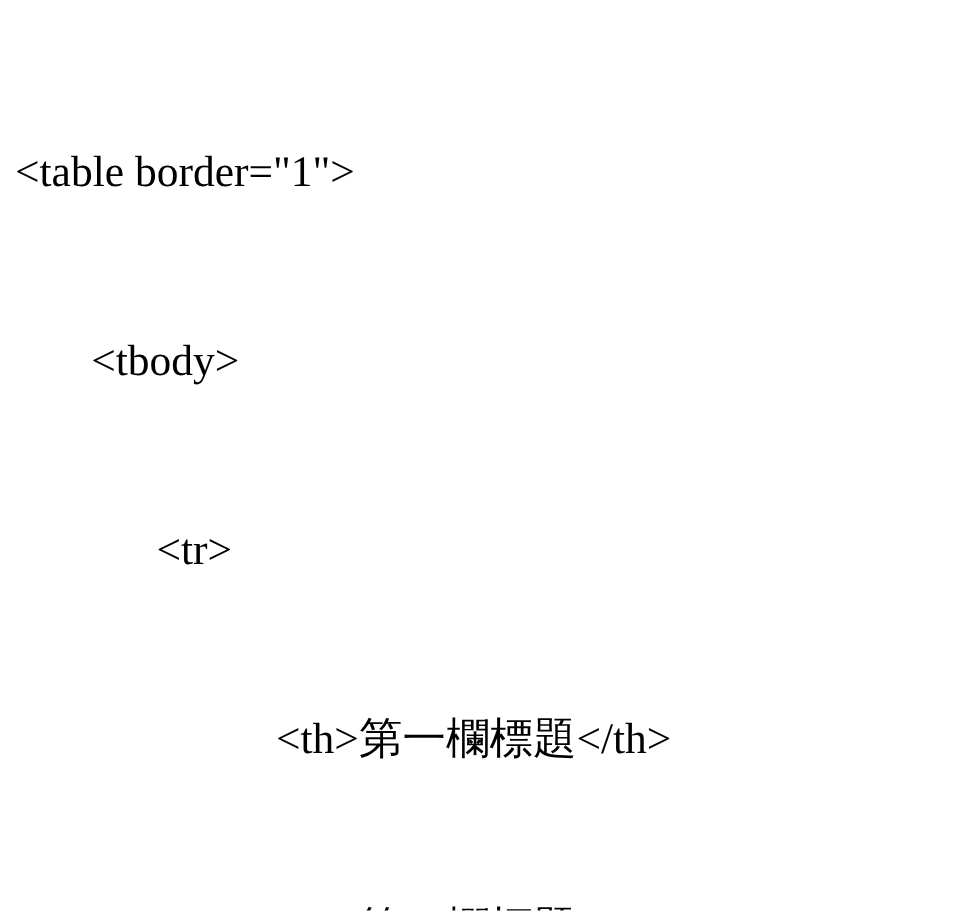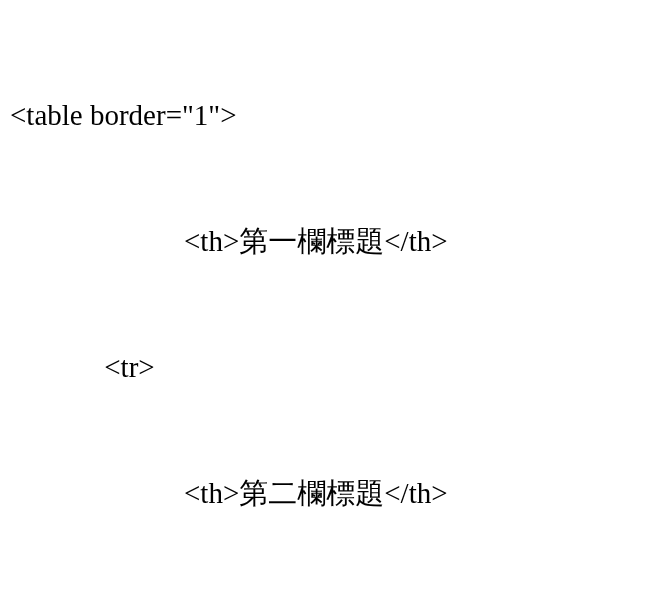--- a/index.html
+++ b/index.html
@@ -23,22 +23,23 @@
     }
     .code-line {
       min-height: 42px;
     }
   </style>
 </head>
 <body>
 
 <div class="code-block">
   <div class="code-line">&lt;table border="1"&gt;</div>
+  <div class="code-line">       &lt;tbody&gt;</div>
+  <div class="code-line">             &lt;tr&gt;</div>
   <div class="code-line">                        &lt;th&gt;第一欄標題&lt;/th&gt;</div>
-  <div class="code-line">             &lt;tr&gt;</div>
   <div class="code-line">                        &lt;th&gt;第二欄標題&lt;/th&gt;</div>
   
   
   
   
   
   
   
   
   

